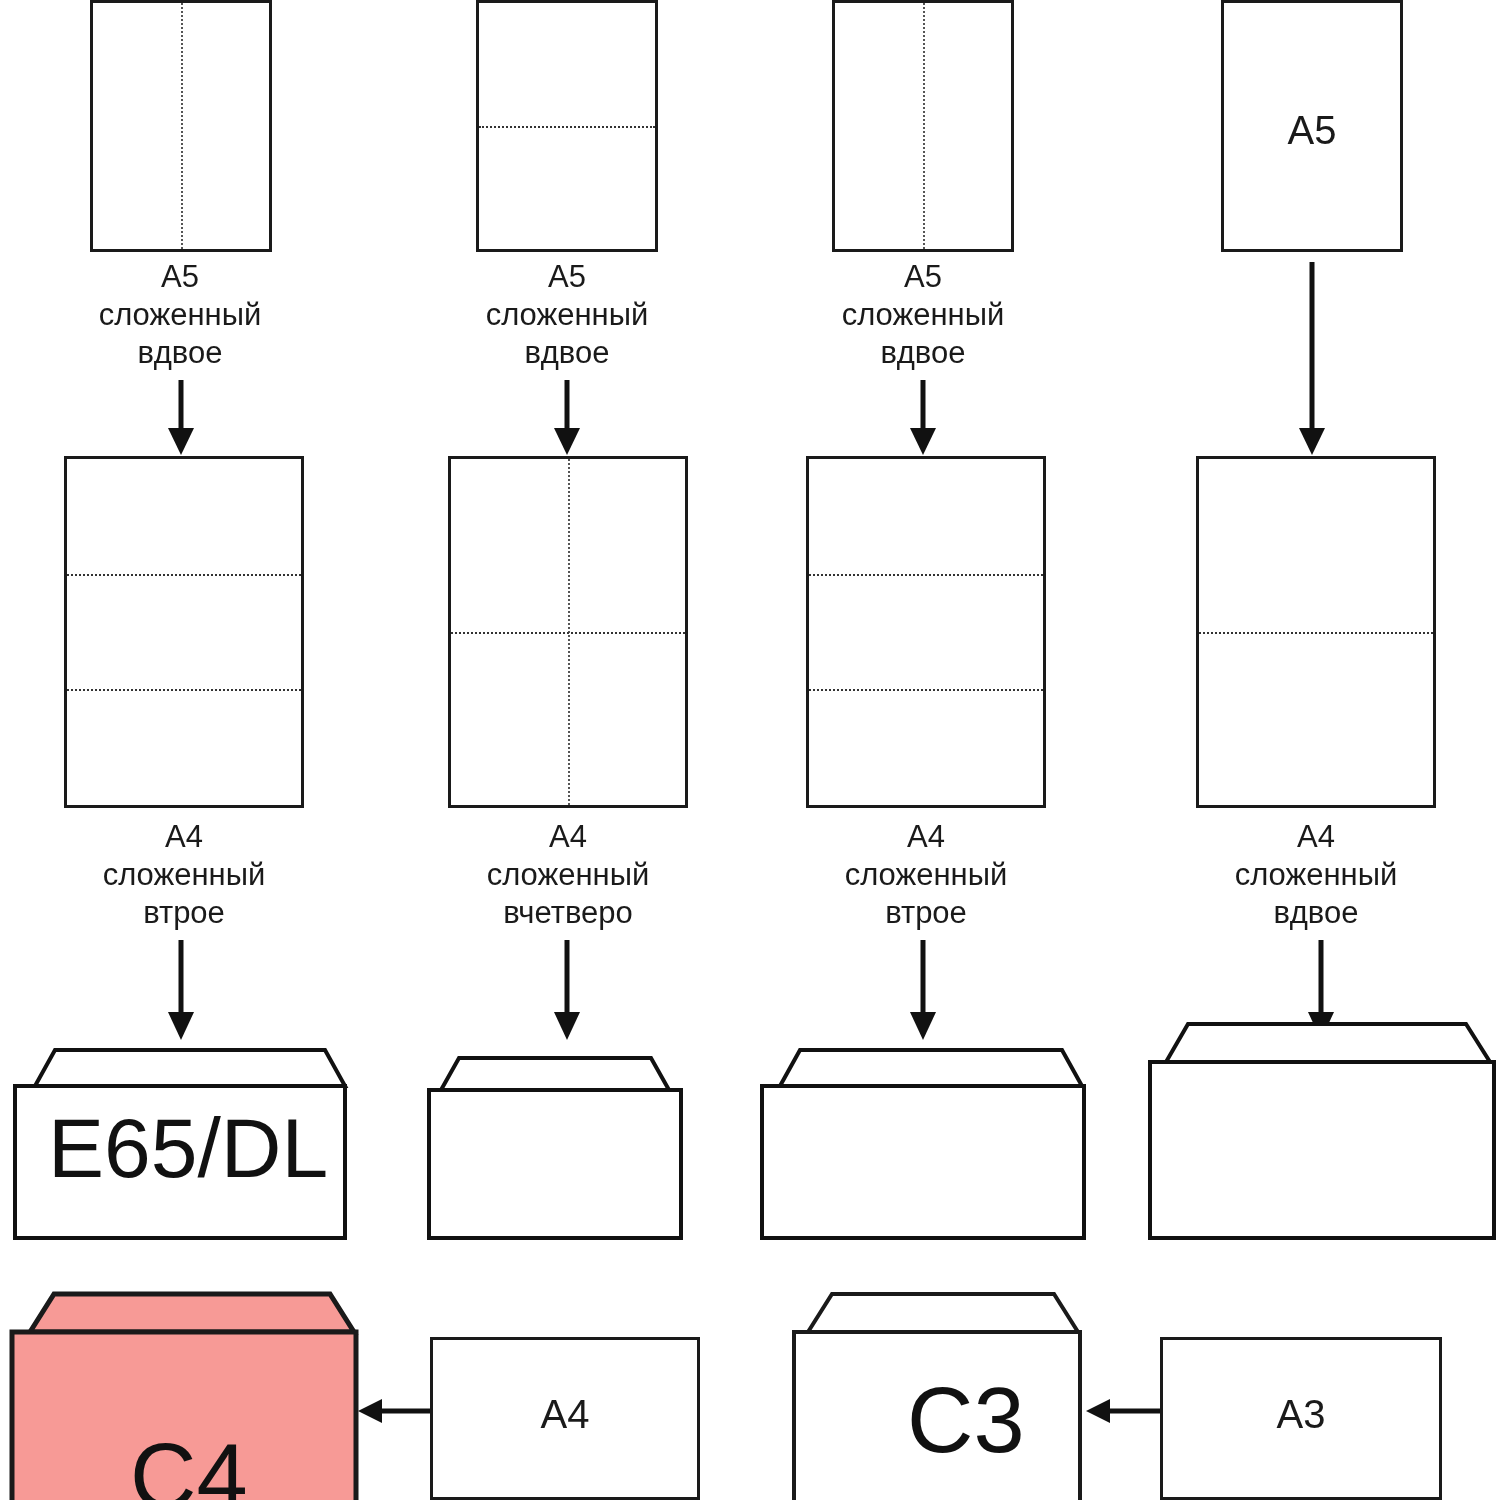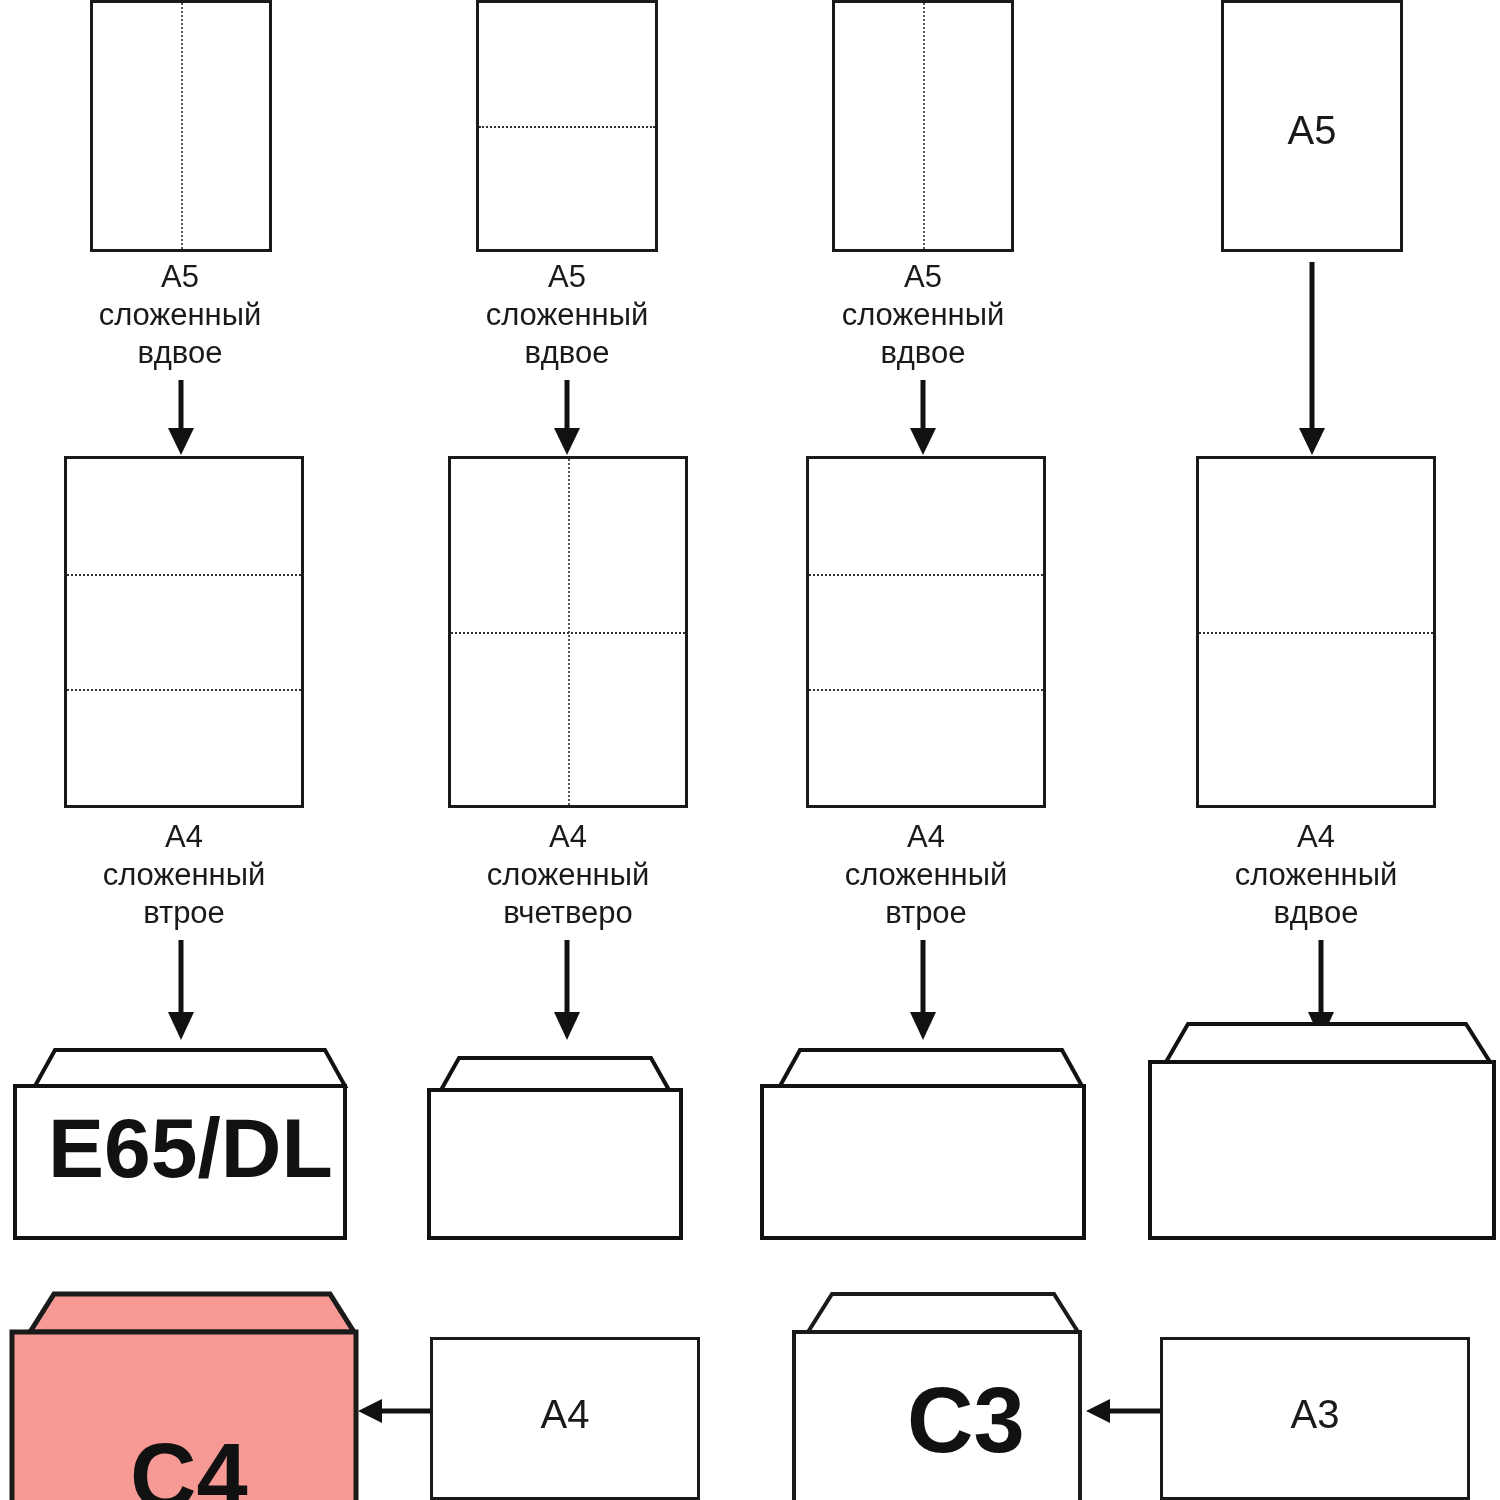--- a/index.html
+++ b/index.html
@@ -67,21 +67,21 @@
     position: absolute;
     height: 30px;
   }
   
   .envelope {
     position: absolute;
   }
   .env-label {
     position: absolute;
     font-size: 84px;
-    font-weight: 700;
+    font-weight: 400;
     color: #111111;
     font-family: "Liberation Sans", sans-serif;
     letter-spacing: 0px;
     white-space: nowrap;
   }
   .env-label.big {
     font-size: 92px;
   }
 </style>
 </head>
@@ -219,17 +219,17 @@
     <polygon points="18,52 42,14 264,14 288,52" fill="#ffffff" stroke="#1a1a1a" stroke-width="4"></polygon>
     <rect x="4" y="52" width="286" height="175" fill="#ffffff" stroke="#1a1a1a" stroke-width="4"></rect>
   </svg>
   <div class="env-label big" style="left:890px; top:1368px;margin-left:17px;">C3</div>
 
   <svg class="arrow-left" style="left:1086px; top:1396px;" width="76" height="30" viewBox="0 0 76 30">
     <line x1="76" y1="15" x2="20" y2="15" stroke="#111" stroke-width="5"></line>
     <polygon points="0,15 24,3 24,27" fill="#111"></polygon>
   </svg>
 
-  <div class="sheet" style="left:1160px; top:1337px; width:310px; height:163px;">
+  <div class="sheet" style="left:1160px; top:1337px; width:282px; height:163px;">
     <div class="sheet-label" style="top:52px;">A3</div>
   </div>
 
 </div>
 
 </body></html>

